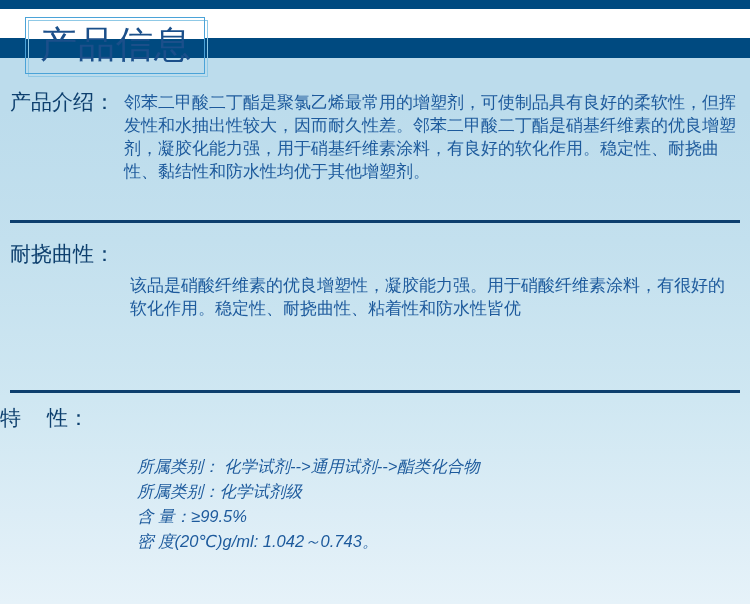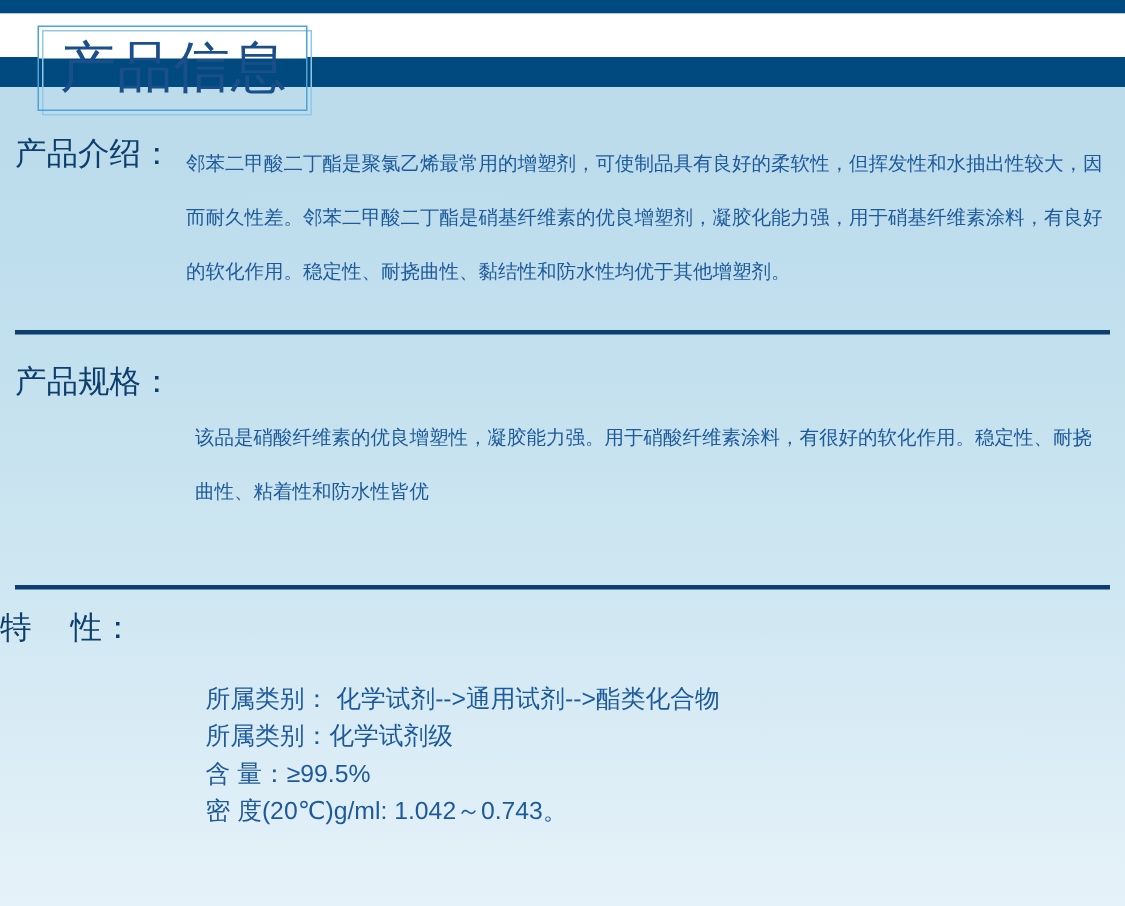--- a/index.html
+++ b/index.html
@@ -108,34 +108,35 @@
   }
   .sec-label {
     position: absolute;
     font-size: 21px;
     font-weight: normal;
     color: #0d3f6e;
     white-space: nowrap;
   }
   .sec-body {
     position: absolute;
-    font-size: 13px;
-    line-height: 36px;
+    font-size: 17px;
+    line-height: 23px;
     color: #1d5a9c;
     white-space: pre-line;
     font-family: Liberation Serif, serif;
   }
   .spec-list {
     position: absolute;
     font-size: 16.5px;
     line-height: 25px;
     color: #1d5a9c;
   }
   .spec-row {
     white-space: nowrap;
+    font-style: italic;
   }
   .wide-spaced {
     letter-spacing: 26px;
   }
   .wide-spaced-end {
     letter-spacing: 0;
   }
 </style>
 </head>
 <body>
@@ -149,21 +150,21 @@
   <div class="title-box-fill"></div>
   <div class="title-box-inner"></div>
   <div class="title-box"></div>
   <div class="title-text">产品信息</div>
 
   <div class="sec-label" style="left:10px; top:88px;">产品介绍：</div>
   <div class="sec-body" style="left:124px; top:91px; width:616px;">邻苯二甲酸二丁酯是聚氯乙烯最常用的增塑剂，可使制品具有良好的柔软性，但挥发性和水抽出性较大，因而耐久性差。邻苯二甲酸二丁酯是硝基纤维素的优良增塑剂，凝胶化能力强，用于硝基纤维素涂料，有良好的软化作用。稳定性、耐挠曲性、黏结性和防水性均优于其他增塑剂。</div>
 
   <div class="divider" style="top:220px;"></div>
 
-  <div class="sec-label" style="left:10px; top:240px;">产品规格：</div>
+  <div class="sec-label" style="left:10px; top:240px;">耐挠曲性：</div>
   <div class="sec-body" style="left:130px; top:274px; width:610px;">该品是硝酸纤维素的优良增塑性，凝胶能力强。用于硝酸纤维素涂料，有很好的软化作用。稳定性、耐挠曲性、粘着性和防水性皆优</div>
 
   <div class="divider" style="top:390px;"></div>
 
   <div class="sec-label" style="left:0; top:404px;"><span class="wide-spaced">特</span><span class="wide-spaced-end">性：</span></div>
 
   <div class="spec-list" style="left:137px; top:454px;">
     <div class="spec-row"><span>所属类别：</span><span> 化学试剂--&gt;通用试剂--&gt;酯类化合物</span></div>
     <div class="spec-row"><span>所属类别：</span><span>化学试剂级</span></div>
     <div class="spec-row"><span>含 量：</span><span>≥99.5%</span></div>

